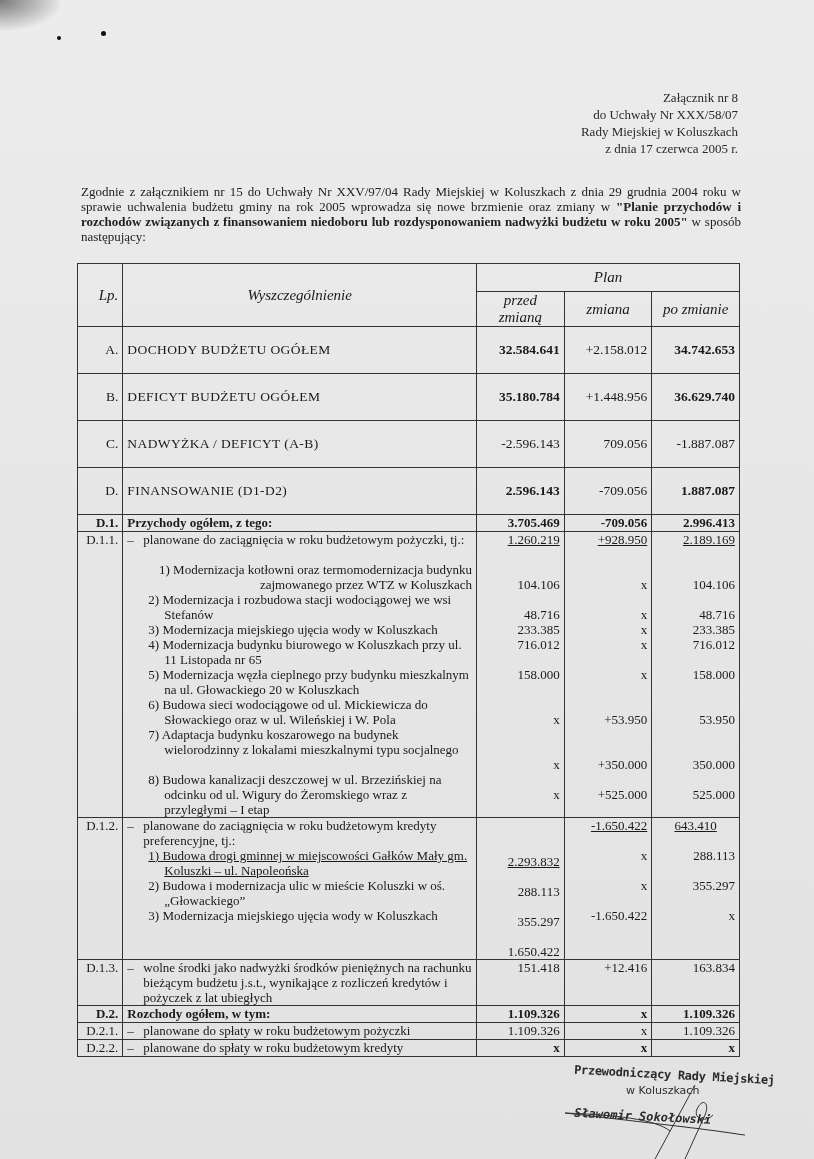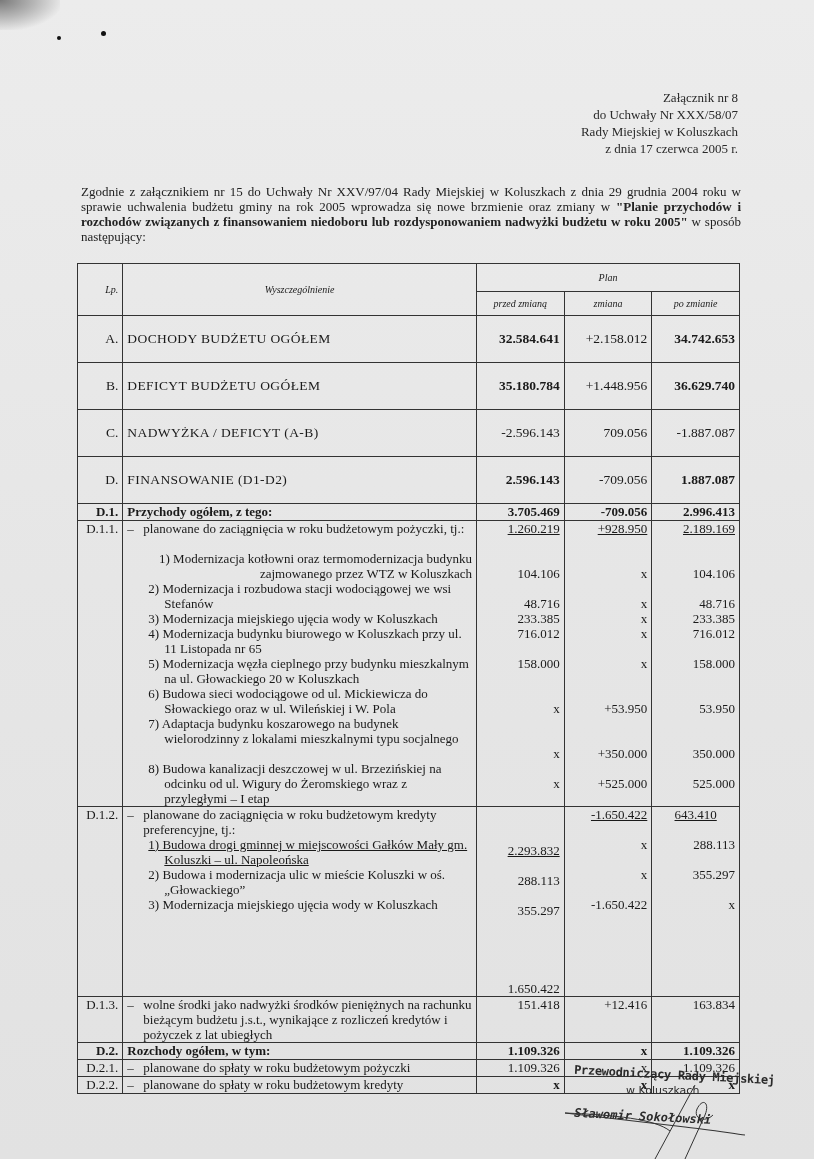--- a/index.html
+++ b/index.html
@@ -24,21 +24,21 @@
     font-size: 13px; line-height: 15px; text-align: justify; color: #222;
   }
   .intro b { font-weight: bold; }
   table.plan {
     position: absolute; left: 77px; top: 263px; width: 663px;
     border-collapse: collapse; font-size: 13px; color: #1a1a1a;
   }
   table.plan td, table.plan th {
     border: 1px solid #333; padding: 0 4px; vertical-align: middle;
   }
-  th { font-weight: normal; font-style: italic; font-size: 10px; }
+  th { font-weight: normal; font-style: italic; font-size: 15px; }
   .c-lp { width: 36px; text-align: right; }
   .c-desc { width: 342px; }
   .c-num { width: 78px; text-align: right; }
   .big td { height: 46px; font-size: 13.5px; }
   .big .desc { letter-spacing: 0.4px; }
   .bold { font-weight: bold; }
   tr.sub td { vertical-align: top; line-height: 15px; }
   .itemline { display: flex; }
   .itemline .t { flex: 1; }
   .ul { text-decoration: underline; }
@@ -195,21 +195,21 @@
             <span class="t">planowane do zaciągnięcia w roku budżetowym kredyty preferencyjne, tj.:</span>
           </div>
         <div class="indent2" style="height:30px;text-decoration:underline;">1) Budowa drogi gminnej w miejscowości Gałków Mały gm. Koluszki – ul. Napoleońska</div>
         <div class="indent2" style="height:30px;">2) Budowa i modernizacja ulic w mieście Koluszki w oś. „Głowackiego”</div>
         <div class="indent2" style="height:15px;">3) Modernizacja miejskiego ujęcia wody w Koluszkach</div>
       </td>
       <td class="c-num">
         <div style="height:30px;margin-top:36px;"><span class="ul">2.293.832</span></div>
         <div style="height:30px;">288.113</div>
         <div style="height:30px;">355.297</div>
-        <div style="height:15px;margin-top:48px;">1.650.422</div>
+        <div style="height:15px;">1.650.422</div>
       </td>
       <td class="c-num">
         <div style="height:30px;"><span class="ul">-1.650.422</span></div>
         <div style="height:30px;">x</div>
         <div style="height:30px;">x</div>
         <div style="height:15px;">-1.650.422</div>
       </td>
       <td class="c-num">
         <div style="height:30px;text-align:center;"><span class="ul">643.410</span></div>
         <div style="height:30px;">288.113</div>

